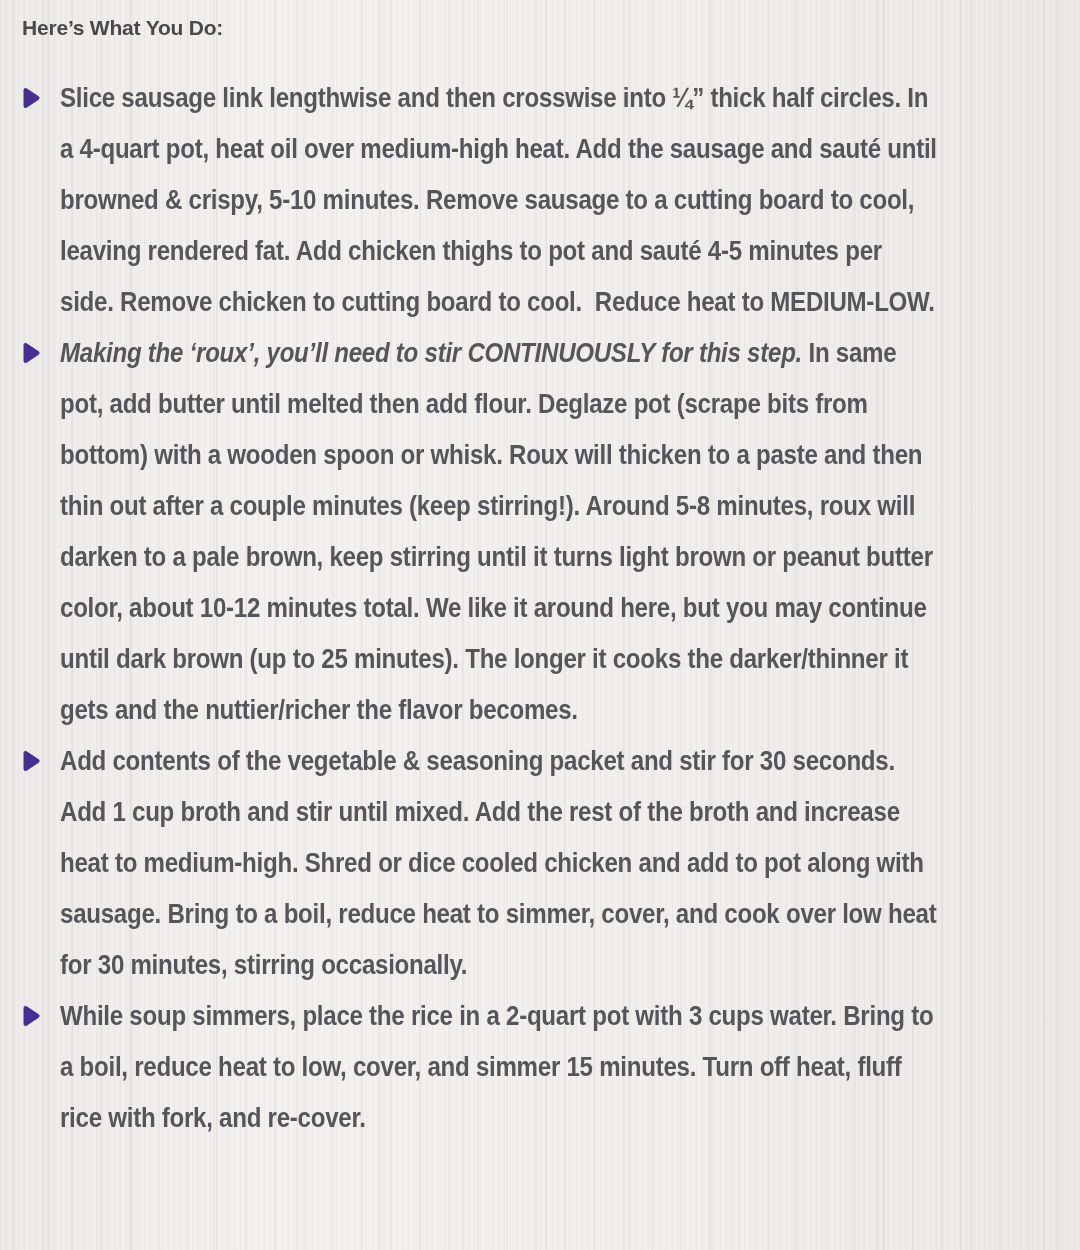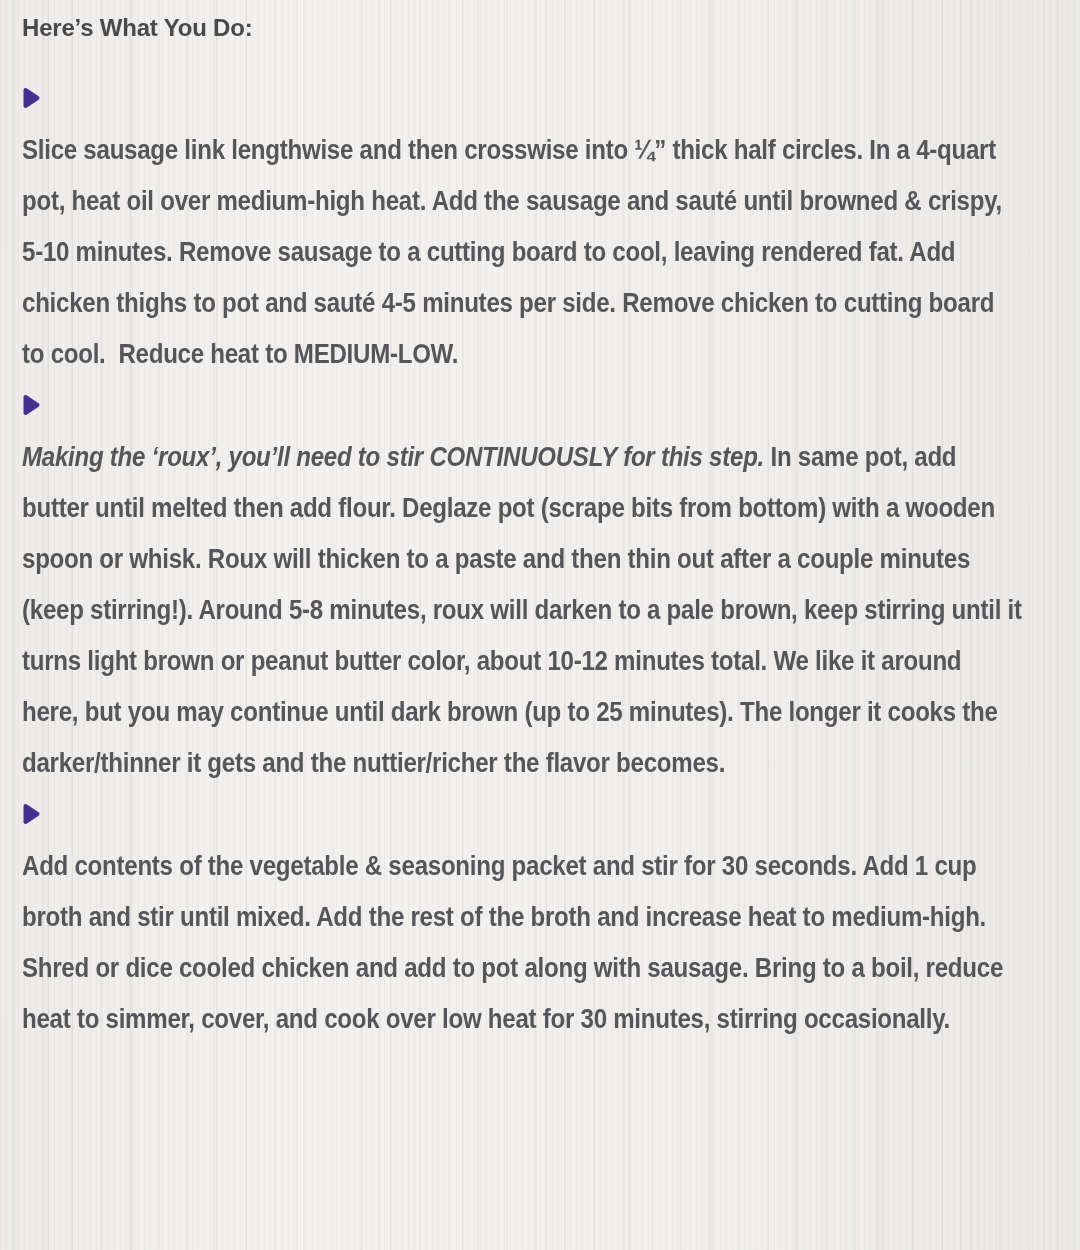--- a/index.html
+++ b/index.html
@@ -16,28 +16,28 @@
     background-color:var(--bg);
     background-image:
       repeating-linear-gradient(90deg, rgba(90,85,80,0.045) 0px, rgba(90,85,80,0.045) 1px, rgba(0,0,0,0) 1px, rgba(0,0,0,0) 6px),
       repeating-linear-gradient(90deg, rgba(0,0,0,0) 0px, rgba(0,0,0,0) 13px, rgba(100,95,90,0.05) 13px, rgba(100,95,90,0.05) 15px, rgba(0,0,0,0) 15px, rgba(0,0,0,0) 29px),
       repeating-linear-gradient(90deg, rgba(0,0,0,0) 0px, rgba(0,0,0,0) 47px, rgba(120,110,100,0.06) 47px, rgba(120,110,100,0.06) 49px, rgba(0,0,0,0) 49px, rgba(0,0,0,0) 83px),
       linear-gradient(90deg, rgba(0,0,0,0.025), rgba(0,0,0,0) 25%, rgba(0,0,0,0.012) 70%, rgba(0,0,0,0.035));
   }
   .page{padding:10px 0 0 22px;}
   .section-title{
     margin:0 0 26px 0;
-    font-size:24px;
+    font-size:21px;
     line-height:36px;
     font-weight:700;
     letter-spacing:-0.2px;
     color:var(--heading);
   }
   .steps{list-style:none;margin:0;padding:0;}
-  .step{display:flex;align-items:flex-start;flex-direction:column;}
+  .step{display:flex;align-items:flex-start;}
   .marker{flex:0 0 38px;margin-top:14px;line-height:0;}
   .txt{
     margin:0;
     width:1163px;
     transform:scaleX(0.86);
     transform-origin:0 0;
     font-size:28px;
     font-weight:700;
     line-height:51px;
     letter-spacing:-0.3px;
@@ -63,14 +63,20 @@
             <path d="M3.5 4 L15.5 12 L3.5 20 Z" fill="#472f92" stroke="#472f92" stroke-width="4" stroke-linejoin="round" stroke-linecap="round"></path>
           </svg></span>
         <p class="txt"><span class="it">Making the ‘roux’, you’ll need to stir CONTINUOUSLY for this step.</span><span> In same pot, add butter until melted then add flour. Deglaze pot (scrape bits from bottom) with a wooden spoon or whisk. Roux will thicken to a paste and then thin out after a couple minutes (keep stirring!). Around 5-8 minutes, roux will darken to a pale brown, keep stirring until it turns light brown or peanut butter color, about 10-12 minutes total. We like it around here, but you may continue until dark brown (up to 25 minutes). The longer it cooks the darker/thinner it gets and the nuttier/richer the flavor becomes.</span></p>
       </li>
       <li class="step">
         <span class="marker"><svg width="19" height="24" viewBox="0 0 19 24">
             <path d="M3.5 4 L15.5 12 L3.5 20 Z" fill="#472f92" stroke="#472f92" stroke-width="4" stroke-linejoin="round" stroke-linecap="round"></path>
           </svg></span>
         <p class="txt"><span>Add contents of the vegetable &amp; seasoning packet and stir for 30 seconds. Add 1 cup broth and stir until mixed. Add the rest of the broth and increase heat to medium-high. Shred or dice cooled chicken and add to pot along with sausage. Bring to a boil, reduce heat to simmer, cover, and cook over low heat for 30 minutes, stirring occasionally.</span></p>
       </li>
+      <li class="step">
+        <span class="marker"><svg width="19" height="24" viewBox="0 0 19 24">
+            <path d="M3.5 4 L15.5 12 L3.5 20 Z" fill="#472f92" stroke="#472f92" stroke-width="4" stroke-linejoin="round" stroke-linecap="round"></path>
+          </svg></span>
+        <p class="txt"><span>While soup simmers, place the rice in a 2-quart pot with 3 cups water. Bring to a boil, reduce heat to low, cover, and simmer 15 minutes. Turn off heat, fluff rice with fork, and re-cover.</span></p>
+      </li>
     </ul>
 </div>
 
 </body></html>

